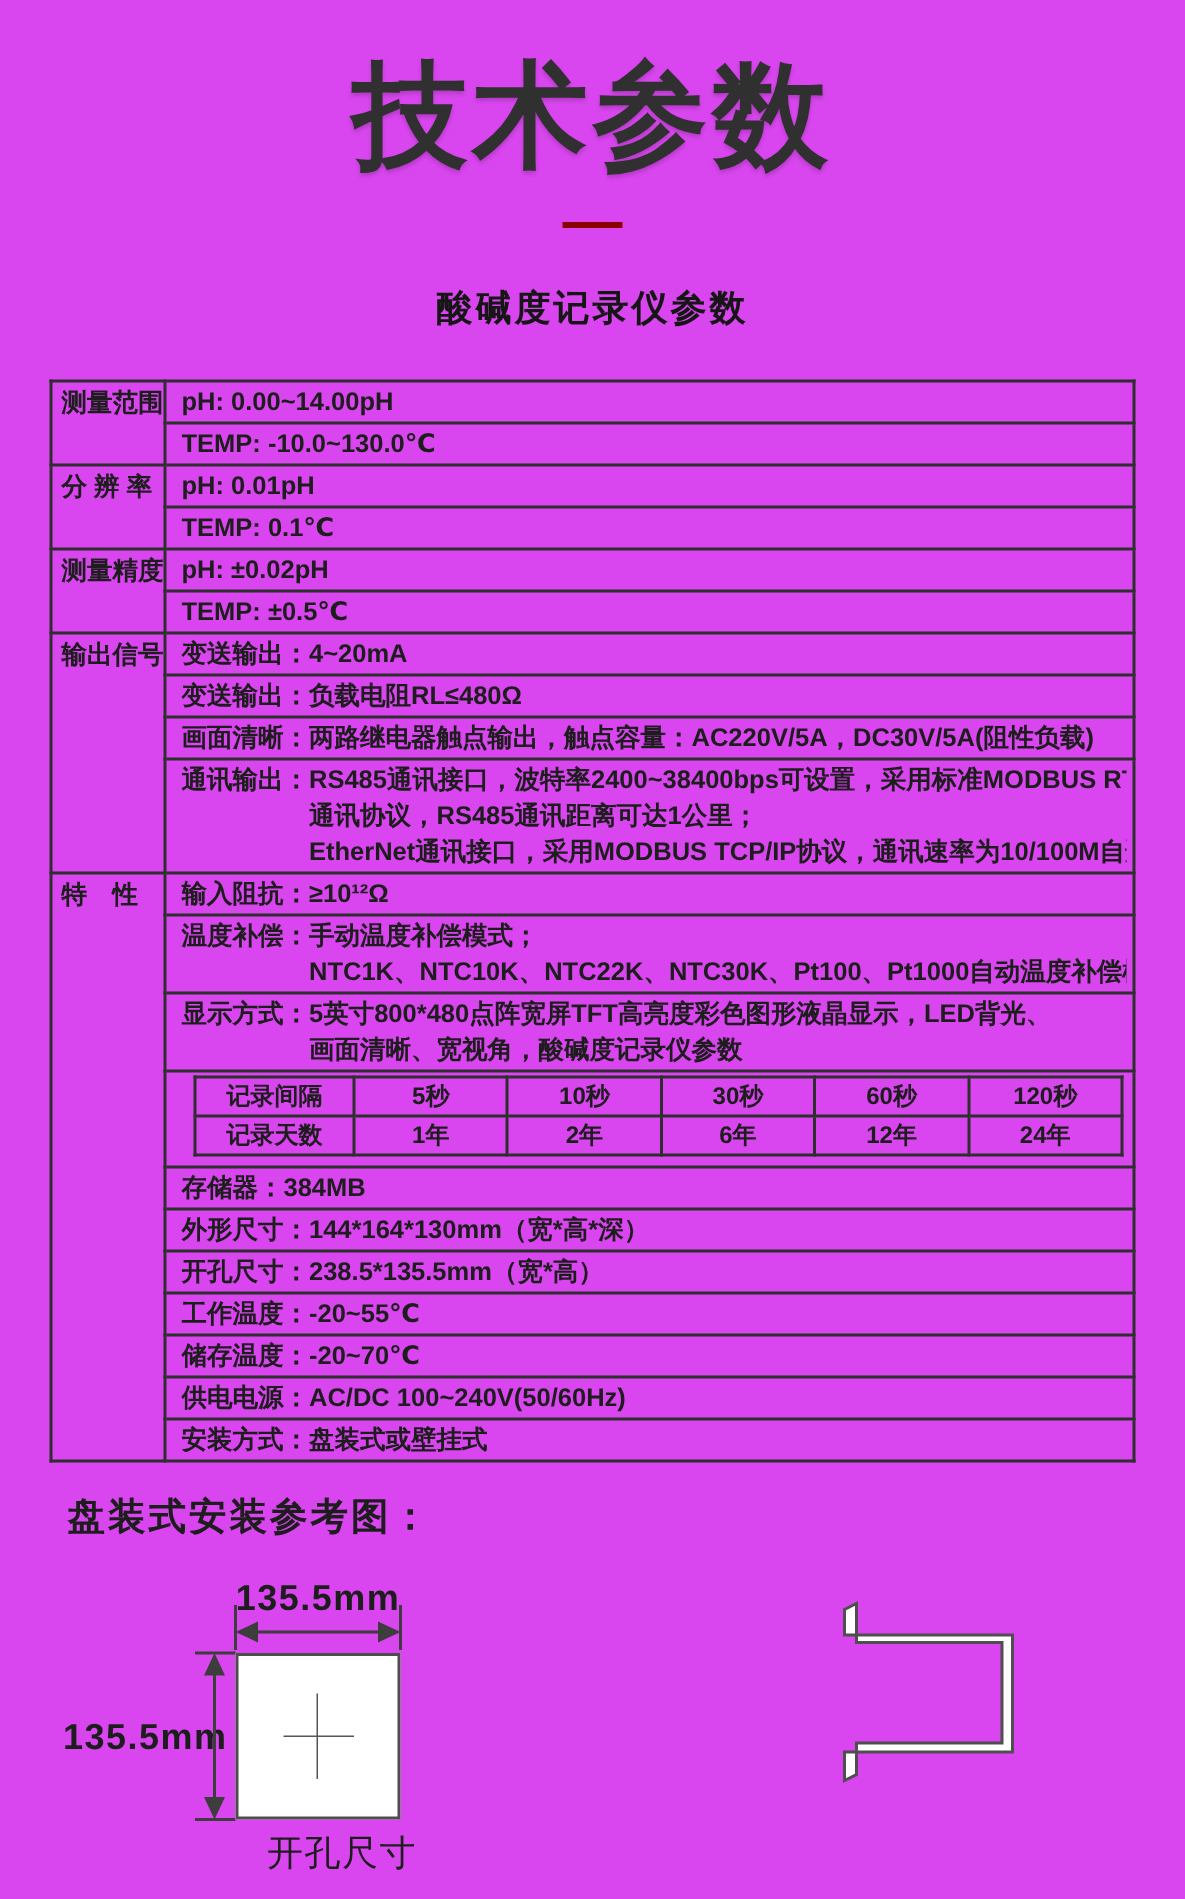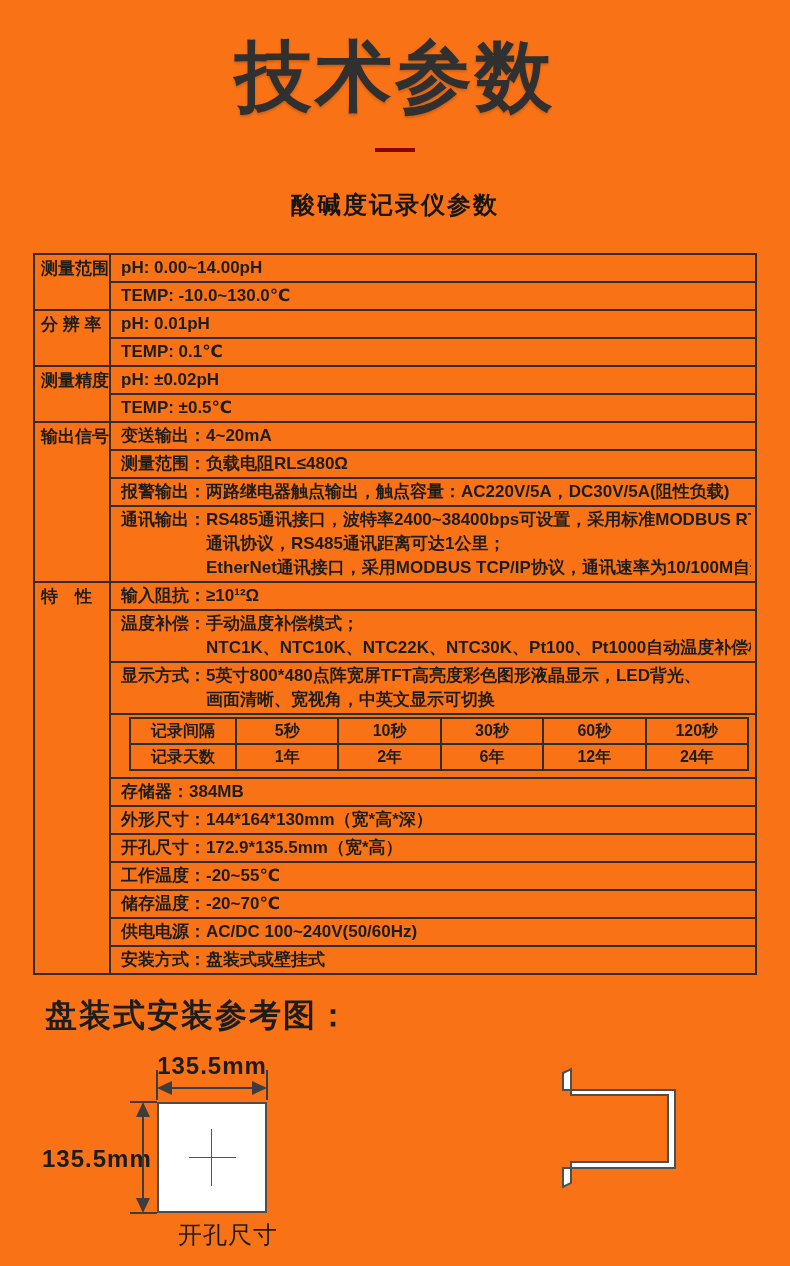--- a/index.html
+++ b/index.html
@@ -1,17 +1,17 @@
 <!DOCTYPE html>
 <html><head>
 <meta charset="utf-8">
 <style>
   html,body{margin:0;padding:0;background:#fff;}
   body{font-family:"Liberation Sans","DejaVu Sans",sans-serif;color:#1d1d1d;}
-  .page{position:relative;width:790px;height:1266px;background:#f97316;overflow:hidden;}
+  .page{position:relative;width:790px;height:1266px;background:#d946ef;overflow:hidden;}
 
   .title{position:absolute;left:0;top:26px;width:100%;text-align:center;
          font-size:77px;font-weight:900;color:#303030;letter-spacing:3px;
          text-shadow:0 2px 3px rgba(0,0,0,0.18);}
   .dash{position:absolute;left:375px;top:148px;width:40px;height:4px;background:#8b0000;}
   .subtitle{position:absolute;left:0;top:189px;width:100%;text-align:center;
             font-size:24px;font-weight:800;color:#161616;letter-spacing:2px;}
 
   table.spec{position:absolute;left:33px;top:253px;width:724px;border-collapse:collapse;
              table-layout:fixed;font-size:17px;font-weight:700;color:#1d1d1d;}
@@ -19,21 +19,21 @@
   th.lbl{width:72px;vertical-align:top;text-align:left;padding:2px 12px 0 6px;
          font-weight:800;white-space:nowrap;overflow:hidden;}
   td.val{padding:1px 4px 1px 10px;overflow:hidden;}
   .ln{line-height:24px;height:24px;white-space:nowrap;overflow:hidden;}
   .ln.cont{padding-left:85px;}
 
   table.rec{border-collapse:collapse;margin:1px 0 5px 8px;table-layout:fixed;width:620px;
             font-size:16px;font-weight:700;text-align:center;}
   table.rec td{border:2px solid #2e2e2e;height:24px;padding:0;}
 
-  .mount-heading{position:absolute;left:45px;top:994px;font-size:32px;font-weight:800;
+  .mount-heading{position:absolute;left:45px;top:994px;font-size:25px;font-weight:800;
                  letter-spacing:2px;color:#1d1d1d;}
 
   .cutout-square{position:absolute;left:157px;top:1102px;width:106px;height:107px;
                  border:2px solid #4d4d4d;background:#fff;}
   .cross-h{position:absolute;left:189px;top:1157px;width:47px;height:1px;background:#555;}
   .cross-v{position:absolute;left:211px;top:1129px;width:1px;height:57px;background:#555;}
   .dim-svg{position:absolute;left:40px;top:1048px;}
   .bracket-svg{position:absolute;left:558px;top:1066px;}
 
   .dim-label-top{position:absolute;left:152px;top:1052px;width:120px;text-align:center;
@@ -98,26 +98,26 @@
       </tr>
 
       <tr>
         <th class="lbl" rowspan="4">输出信号</th>
         <td class="val">
             <div class="ln">变送输出：4~20mA</div>
           </td>
       </tr>
       <tr>
         <td class="val">
-            <div class="ln">测量范围：负载电阻RL≤480Ω</div>
-          </td>
-      </tr>
-      <tr>
-        <td class="val">
-            <div class="ln">报警输出：两路继电器触点输出，触点容量：AC220V/5A，DC30V/5A(阻性负载)</div>
+            <div class="ln">变送输出：负载电阻RL≤480Ω</div>
+          </td>
+      </tr>
+      <tr>
+        <td class="val">
+            <div class="ln">画面清晰：两路继电器触点输出，触点容量：AC220V/5A，DC30V/5A(阻性负载)</div>
           </td>
       </tr>
       <tr>
         <td class="val">
           <div class="ln">通讯输出：RS485通讯接口，波特率2400~38400bps可设置，采用标准MODBUS RTU</div>
           <div class="ln cont">通讯协议，RS485通讯距离可达1公里；</div>
           <div class="ln cont">EtherNet通讯接口，采用MODBUS TCP/IP协议，通讯速率为10/100M自适应</div>
         </td>
       </tr>
 
@@ -129,21 +129,21 @@
       </tr>
       <tr>
         <td class="val">
           <div class="ln">温度补偿：手动温度补偿模式；</div>
           <div class="ln cont">NTC1K、NTC10K、NTC22K、NTC30K、Pt100、Pt1000自动温度补偿模式</div>
         </td>
       </tr>
       <tr>
         <td class="val">
           <div class="ln">显示方式：5英寸800*480点阵宽屏TFT高亮度彩色图形液晶显示，LED背光、</div>
-          <div class="ln cont">画面清晰、宽视角，中英文显示可切换</div>
+          <div class="ln cont">画面清晰、宽视角，酸碱度记录仪参数</div>
         </td>
       </tr>
       <tr>
         <td class="val">
           <table class="rec">
             <colgroup>
                 <col style="width:106px">
                 <col>
                 <col>
                 <col>
@@ -176,21 +176,21 @@
             <div class="ln">存储器：384MB</div>
           </td>
       </tr>
       <tr>
         <td class="val">
             <div class="ln">外形尺寸：144*164*130mm（宽*高*深）</div>
           </td>
       </tr>
       <tr>
         <td class="val">
-            <div class="ln">开孔尺寸：172.9*135.5mm（宽*高）</div>
+            <div class="ln">开孔尺寸：238.5*135.5mm（宽*高）</div>
           </td>
       </tr>
       <tr>
         <td class="val">
             <div class="ln">工作温度：-20~55℃</div>
           </td>
       </tr>
       <tr>
         <td class="val">
             <div class="ln">储存温度：-20~70℃</div>

